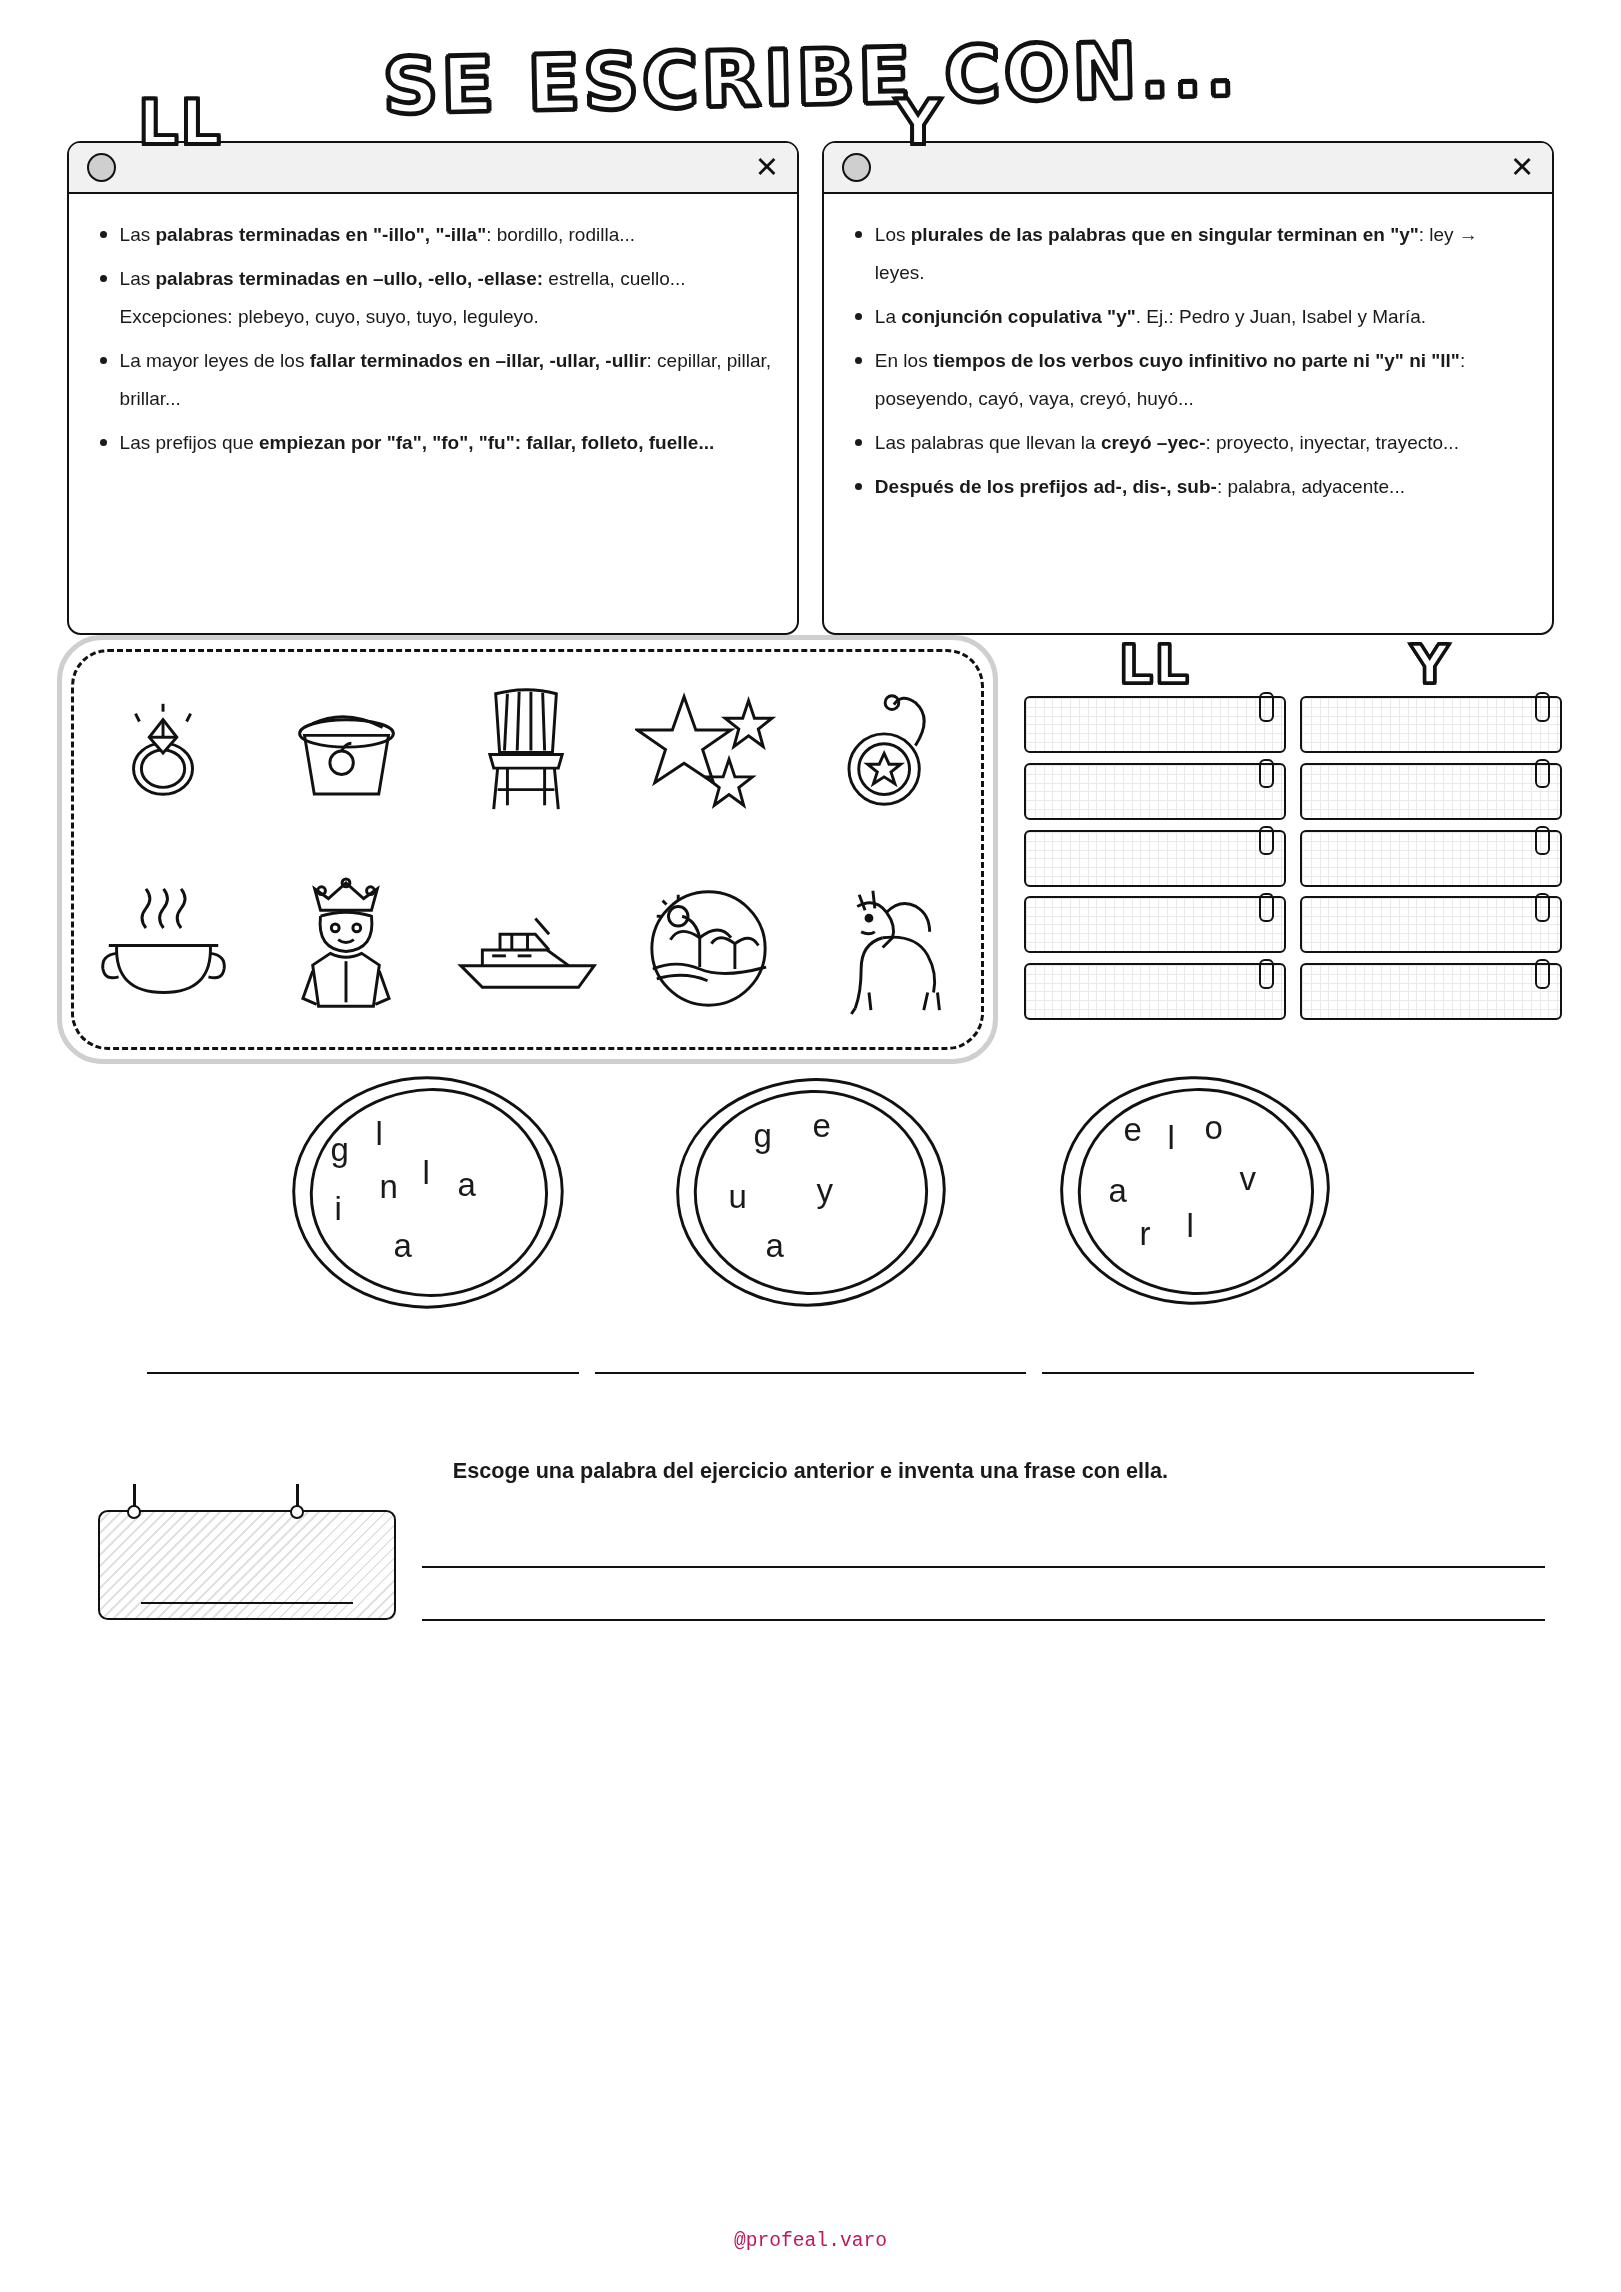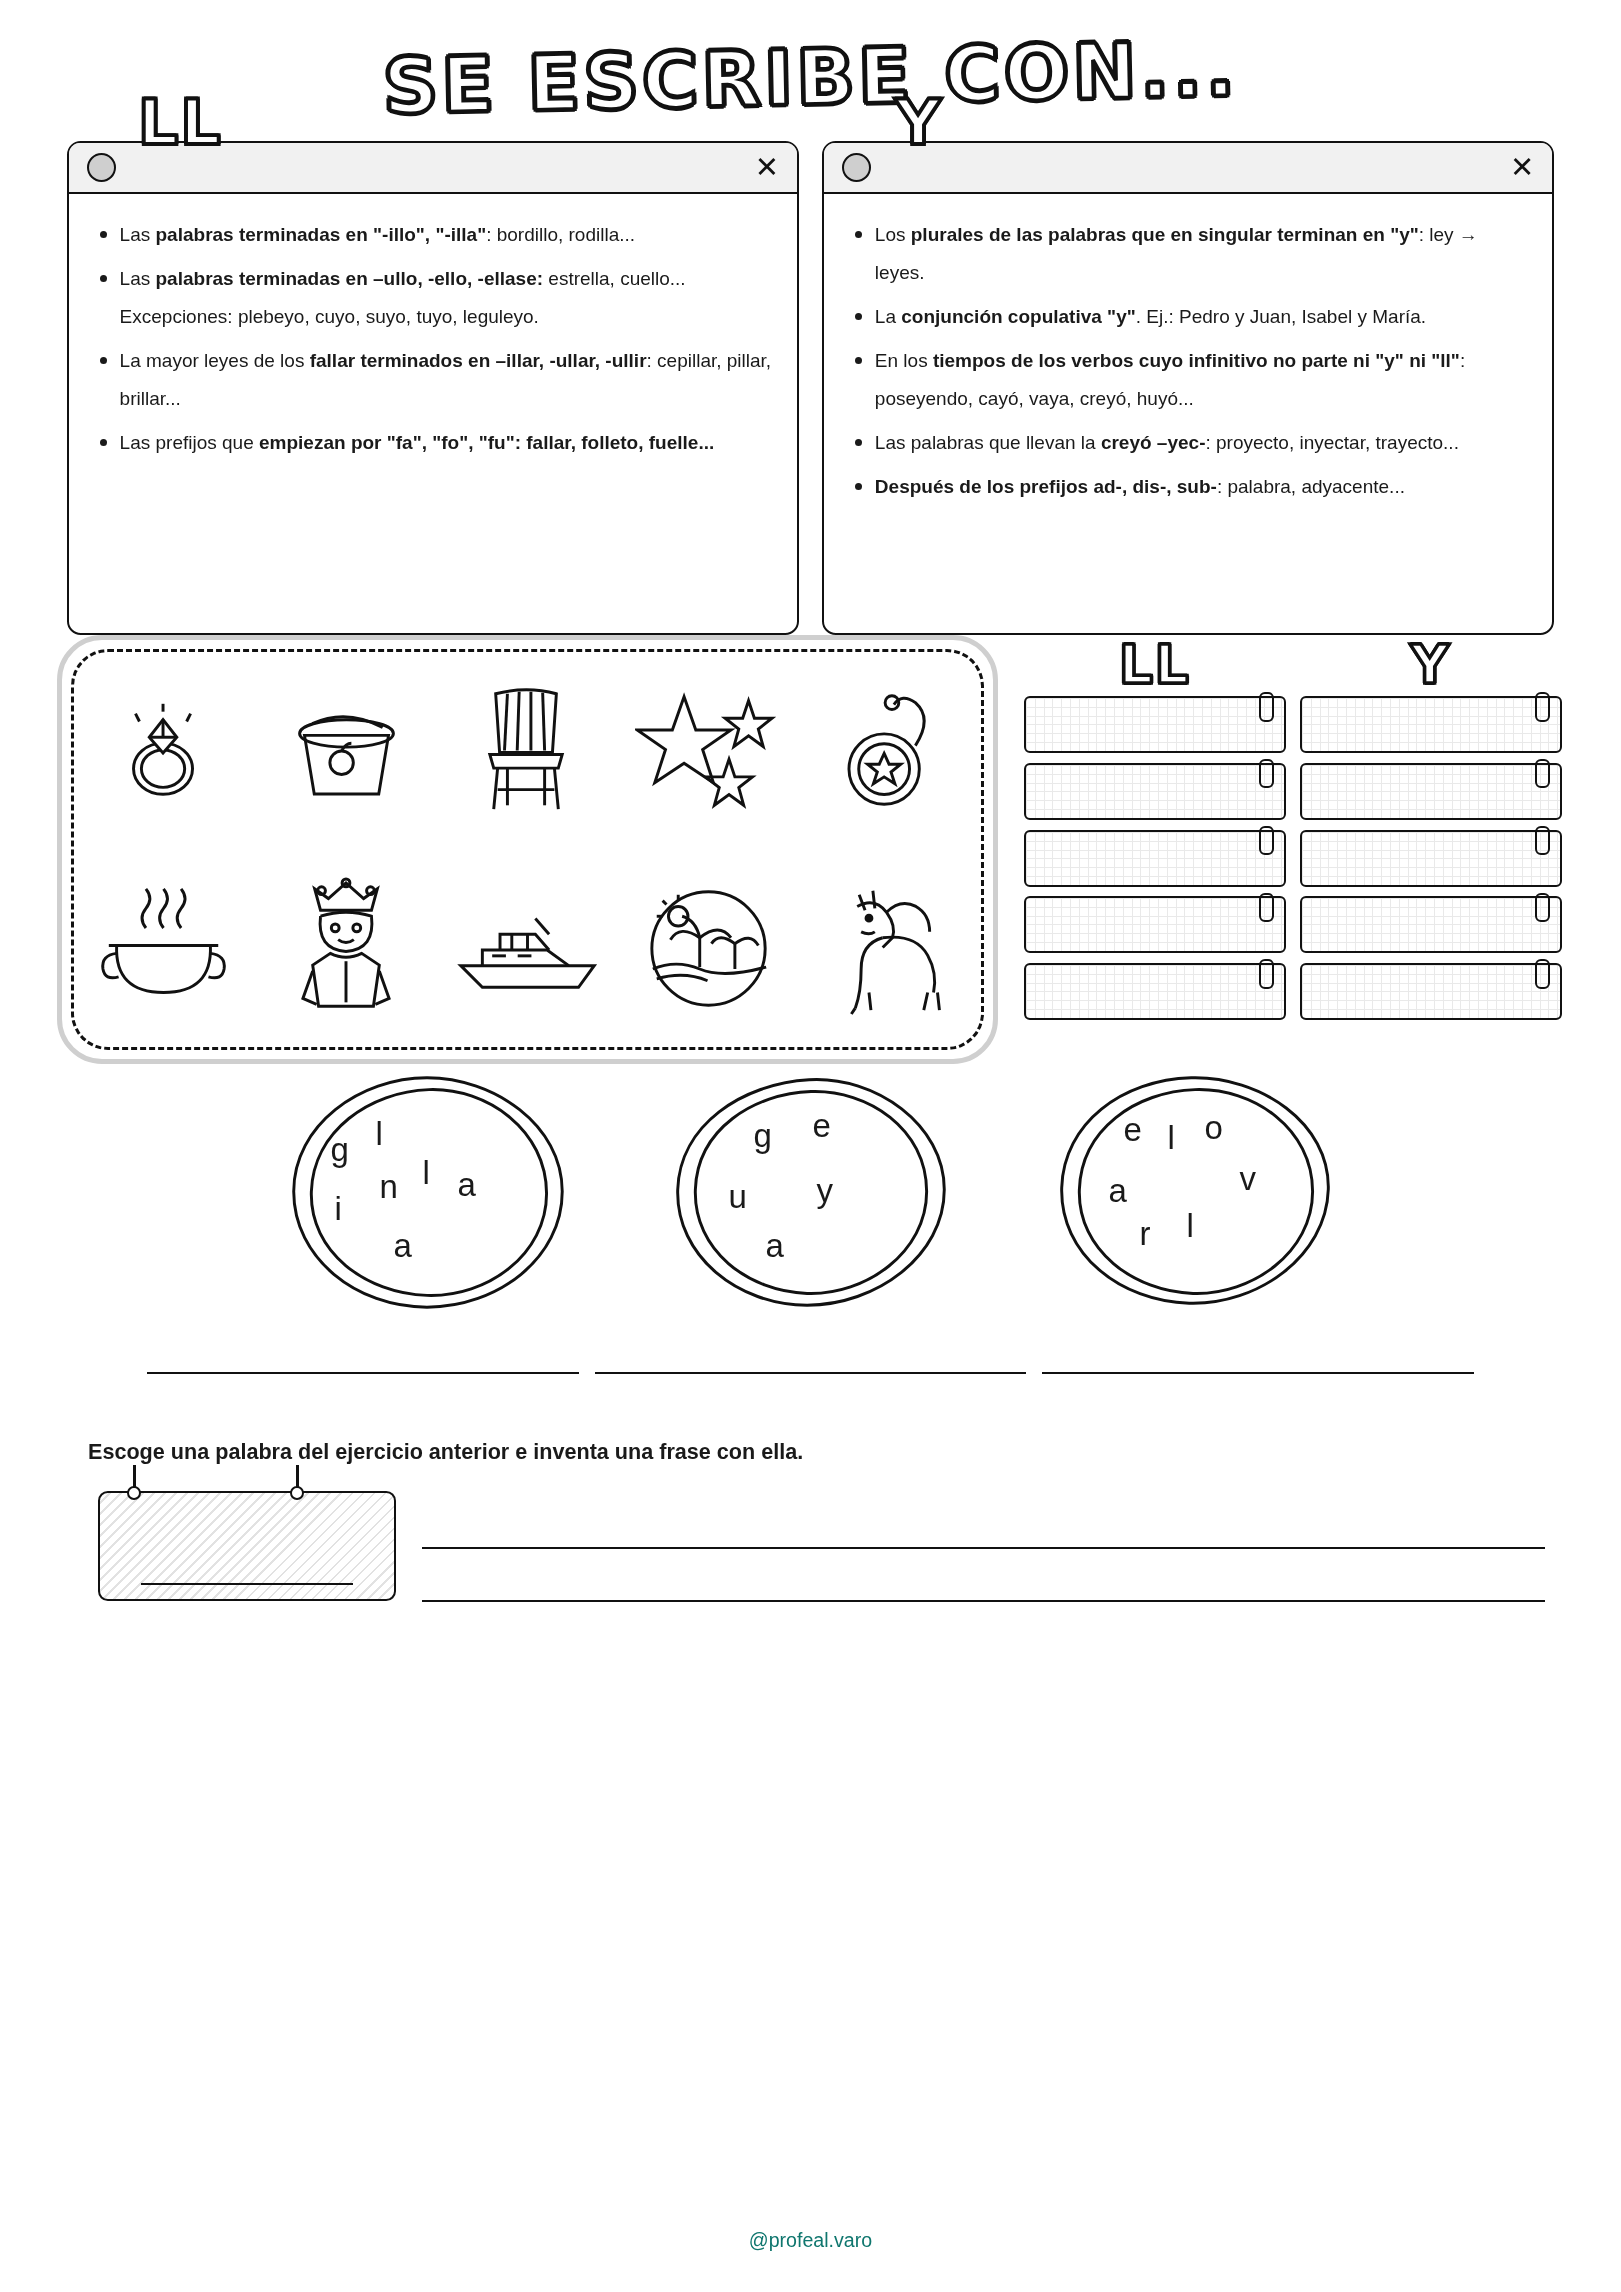--- a/index.html
+++ b/index.html
@@ -278,21 +278,22 @@
     height: 51px;
   }
 
   
   .footer {
     position: absolute;
     bottom: 41px;
     left: 0; right: 0;
     text-align: center;
     font-size: 19.6px;
-    color: #0f766e;
+    color: #be185d;
+    font-family: Liberation Mono, monospace;
   }
 </style>
 </head>
 <body>
 
 <div class="page">
 
   <div class="title-wrap">
     <div class="title">SE ESCRIBE CON...</div>
   </div>
@@ -557,21 +558,21 @@
       <span class="letter" style="left:139px; top:137px;">l</span>
     </div>
   </div>
 
   <div class="answer-lines">
     <div class="ln"></div>
     <div class="ln"></div>
     <div class="ln"></div>
   </div>
 
-  <div class="instruction" style="padding-top:55px;">Escoge una palabra del ejercicio anterior e inventa una frase con ella.</div>
+  <div class="instruction" style="padding-top:74px;text-align:center;">Escoge una palabra del ejercicio anterior e inventa una frase con ella.</div>
 
   <div class="write-area">
     <div class="note-card">
       <span class="pin p1"></span>
       <span class="pin p2"></span>
       <span class="underline"></span>
     </div>
     <div class="write-lines">
       <div class="wln"></div>
       <div class="wln"></div>

